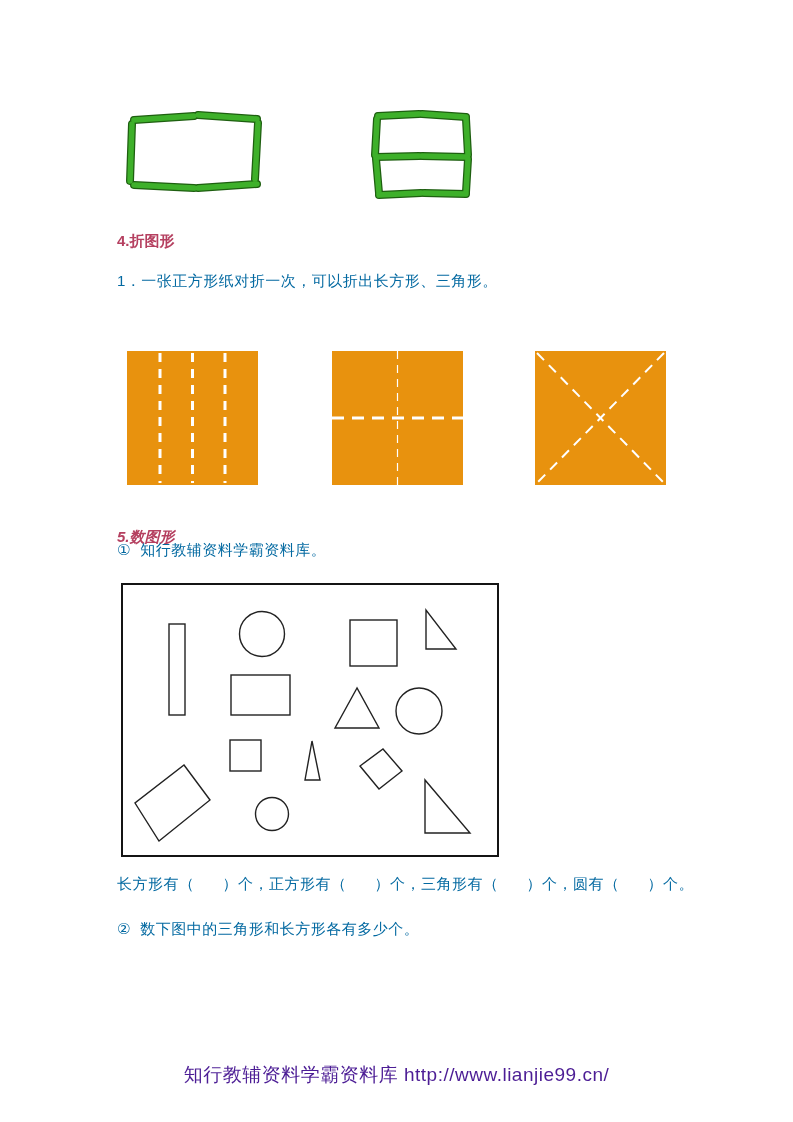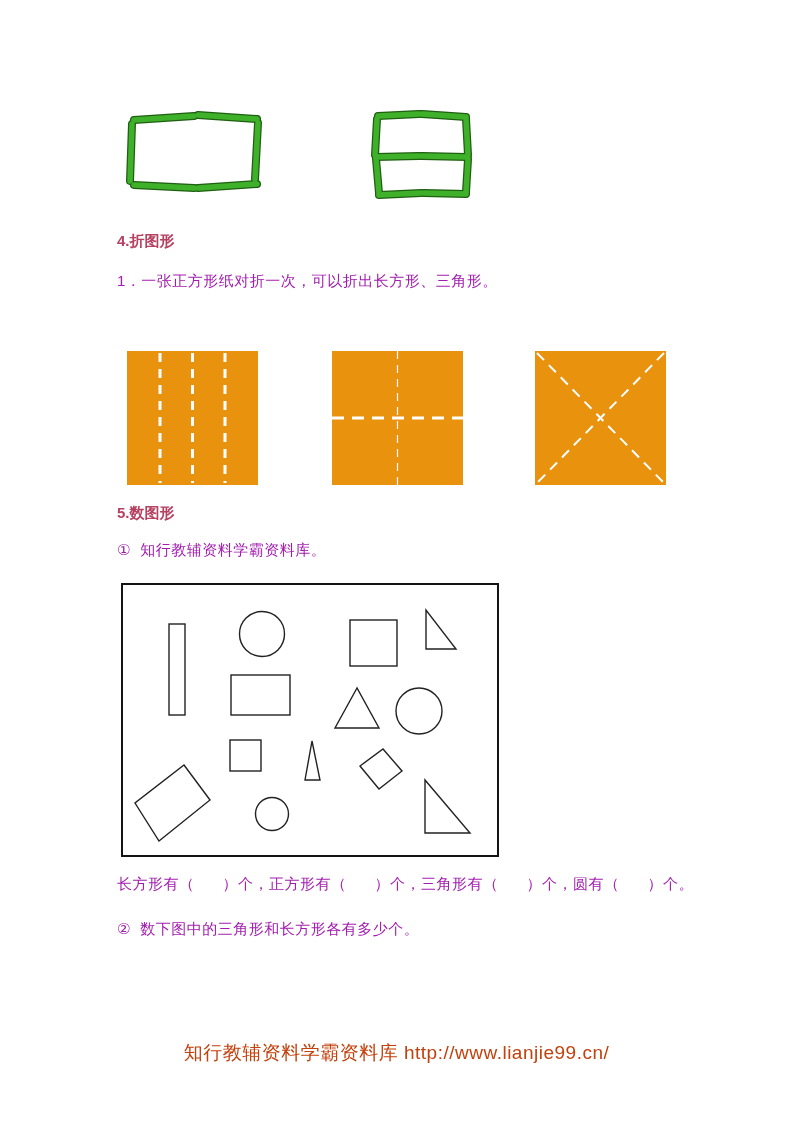--- a/index.html
+++ b/index.html
@@ -7,44 +7,44 @@
     position:relative;
     width:793px;height:1110px;
     background:#ffffff;
     font-family:"Liberation Sans","DejaVu Sans",sans-serif;
     overflow:hidden;
   }
   .abs{position:absolute;margin:0;}
   .txt{
     font-size:15px;
     line-height:20px;
-    color:#a21caf;
+    color:#0369a1;
     white-space:pre-wrap;
     letter-spacing:0.5px;
   }
   .heading{
     font-size:15px;
     line-height:20px;
     color:#b54060;
     white-space:pre-wrap;
   }
   .shapes-box{
     left:121px;top:583px;width:378px;height:274px;
     border:2px solid #141414;
     box-sizing:border-box;
     background:#ffffff;
   }
   .shapes-box svg{display:block;width:100%;height:100%;}
   .fold-square{position:absolute;top:351px;width:131px;height:134px;}
   .footer{
-    left:0;right:0;top:1041px;
+    left:0;right:0;top:1063px;
     text-align:center;
     font-size:19px;
     line-height:24px;
-    color:#c2410c;
+    color:#4c1d95;
     letter-spacing:0.5px;
   }
   svg{overflow:visible;}
 </style>
 </head>
 <body>
 
 <div class="page">
 
   <svg class="abs" style="left:124px;top:106px;" width="146" height="92" viewBox="0 0 146 92">
@@ -100,21 +100,21 @@
       <rect x="0" y="0" width="131" height="134" fill="#e8920e"></rect>
       <line x1="0" y1="67" x2="131" y2="67" stroke="#ffffff" stroke-width="3" stroke-dasharray="12 8"></line>
       <line x1="65.5" y1="0" x2="65.5" y2="134" stroke="#ffffff" stroke-width="1.2" stroke-dasharray="8 6"></line>
     </svg>
   <svg class="fold-square" style="left:535px;" viewBox="0 0 131 134">
       <rect x="0" y="0" width="131" height="134" fill="#e8920e"></rect>
       <line x1="2" y1="2" x2="129" y2="132" stroke="#ffffff" stroke-width="2" stroke-dasharray="10 7"></line>
       <line x1="129" y1="2" x2="2" y2="132" stroke="#ffffff" stroke-width="2" stroke-dasharray="10 7"></line>
     </svg>
 
-  <h3 class="abs heading" style="left:117px;top:503px;">5.数图形</h3>
+  <h3 class="abs heading" style="left:117px;top:527px;font-style:italic;">5.数图形</h3>
 
   <p class="abs txt" style="left:117px;top:540px;">①  知行教辅资料学霸资料库。</p>
 
   <div class="abs shapes-box">
     <svg id="shapes-svg" viewBox="0 0 374 270">
         <rect x="46" y="39" width="16" height="91" fill="none" stroke="#222222" stroke-width="1.4"></rect>
         <circle cx="139" cy="49" r="22.5" fill="none" stroke="#222222" stroke-width="1.4"></circle>
         <rect x="227" y="35" width="47" height="46" fill="none" stroke="#222222" stroke-width="1.4"></rect>
         <polygon points="303,25 303,64 333,64" fill="none" stroke="#222222" stroke-width="1.4"></polygon>
         <rect x="108" y="90" width="59" height="40" fill="none" stroke="#222222" stroke-width="1.4"></rect>

